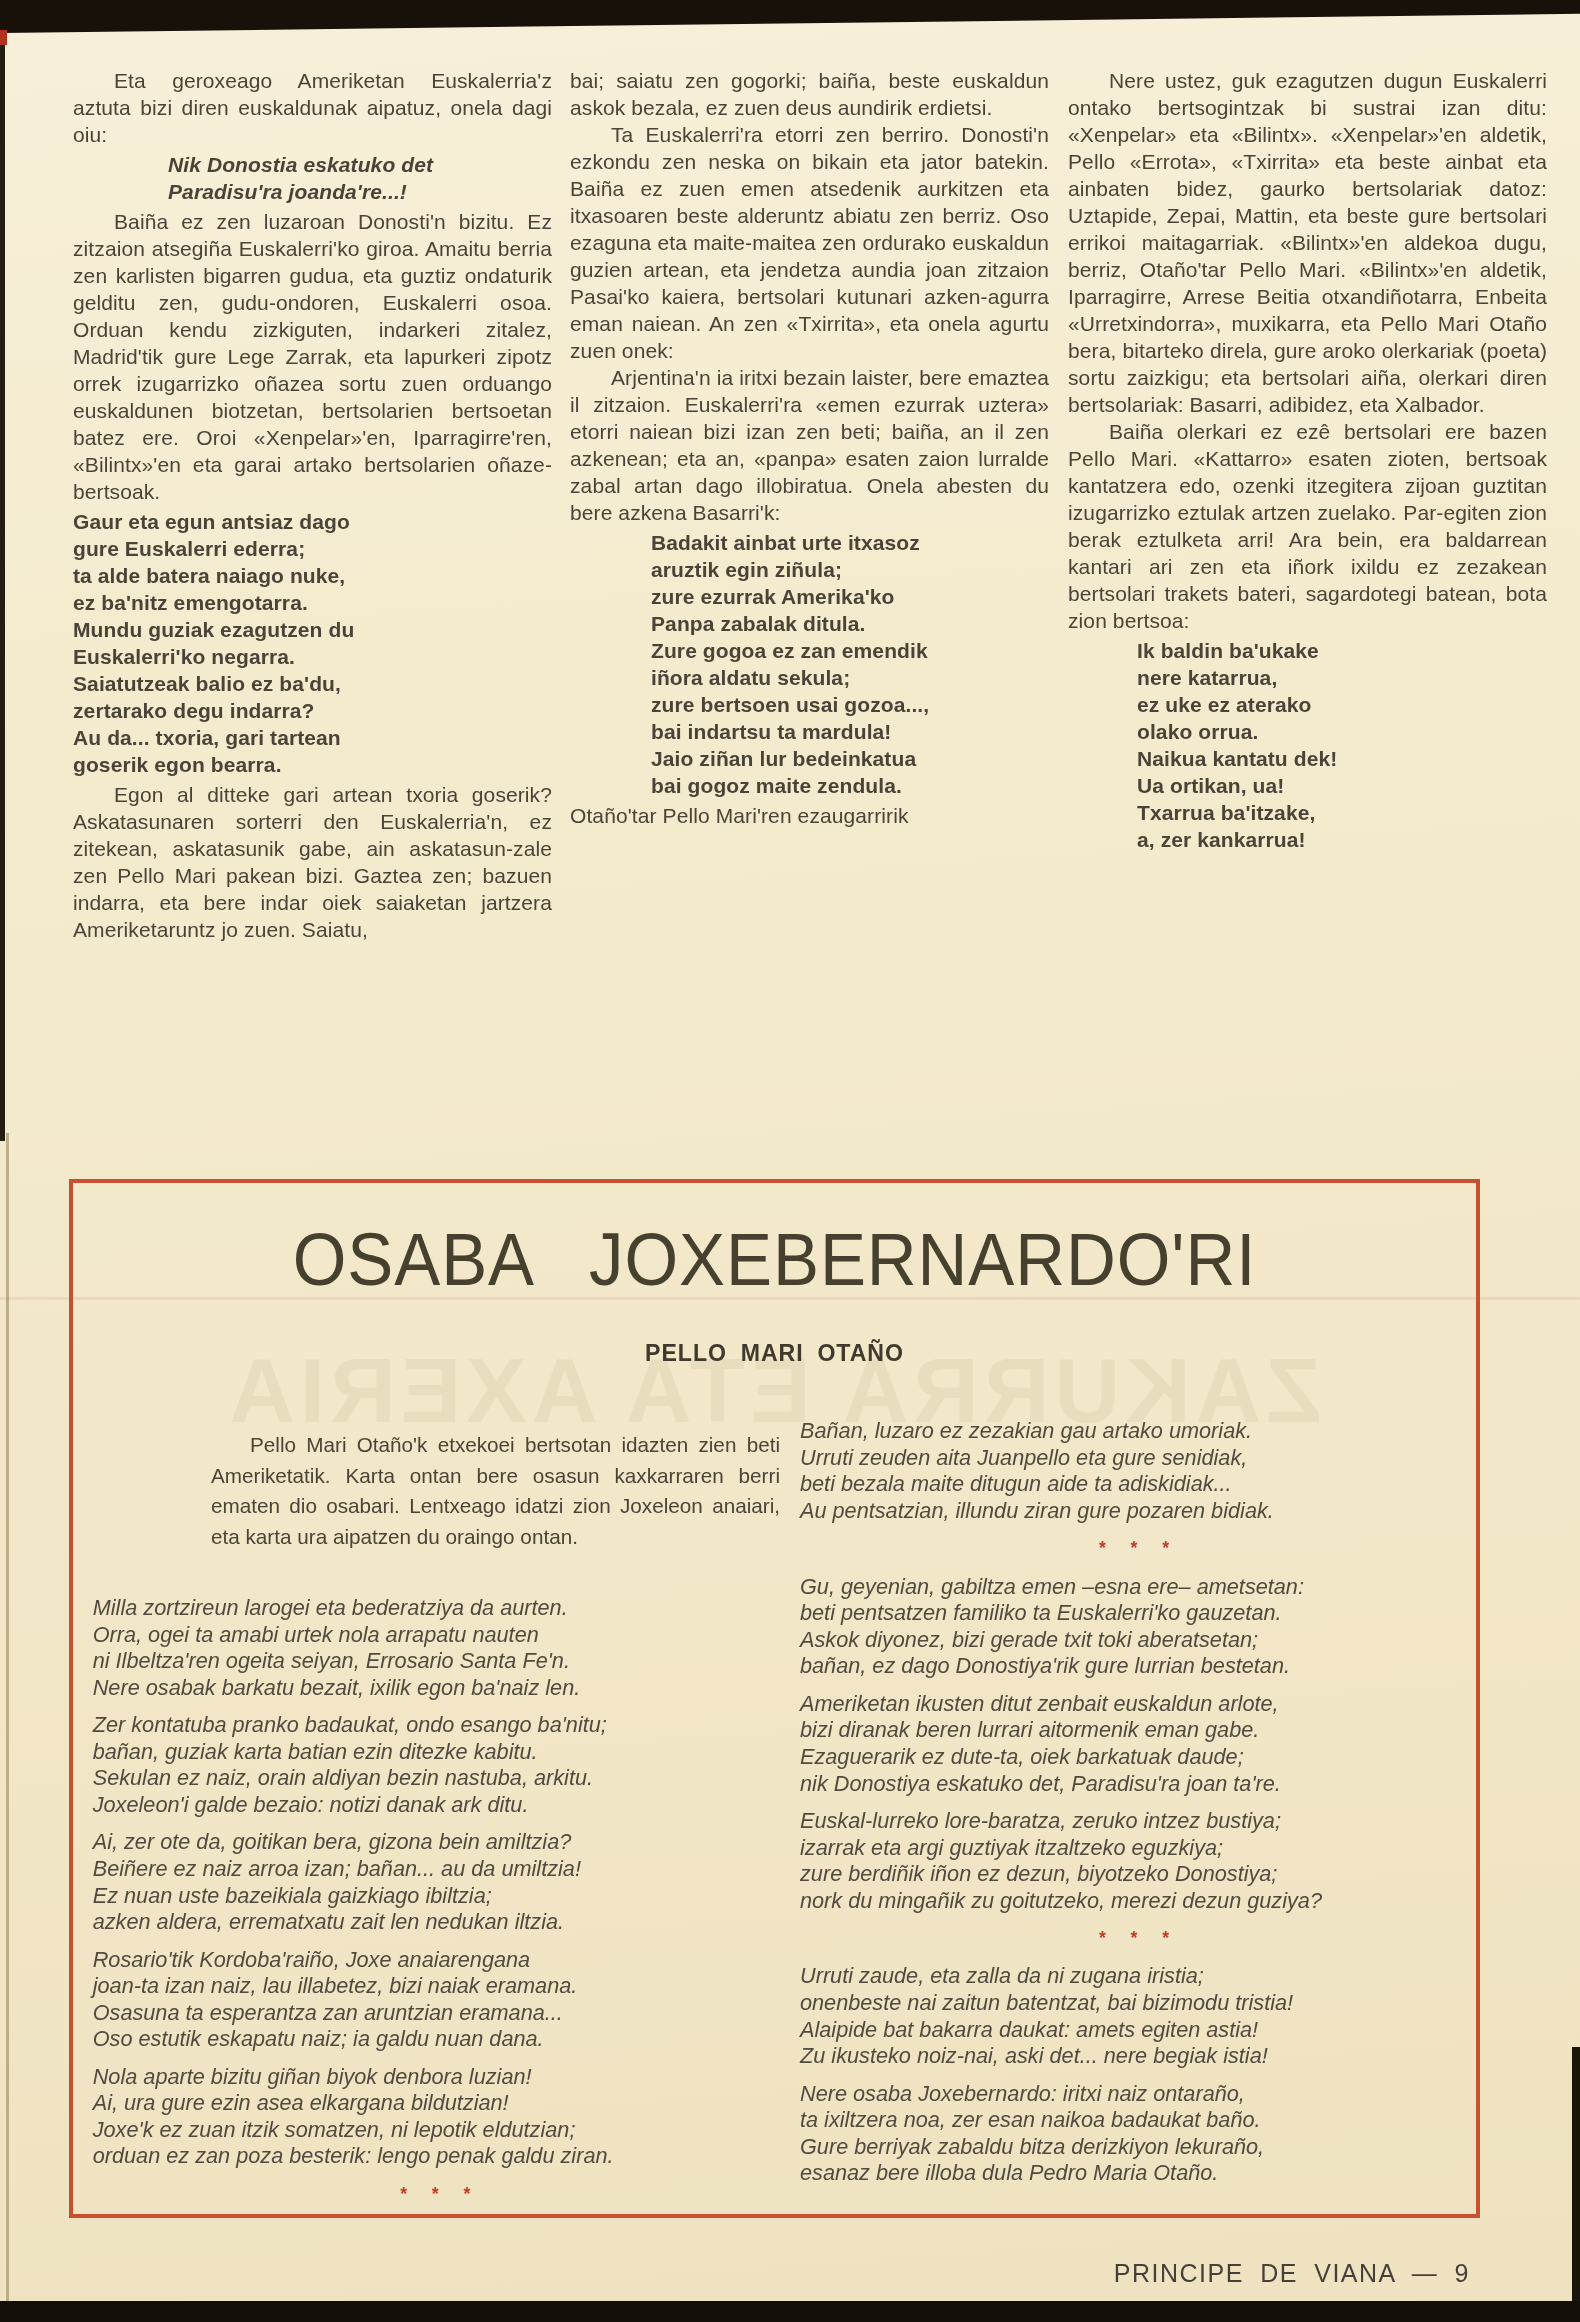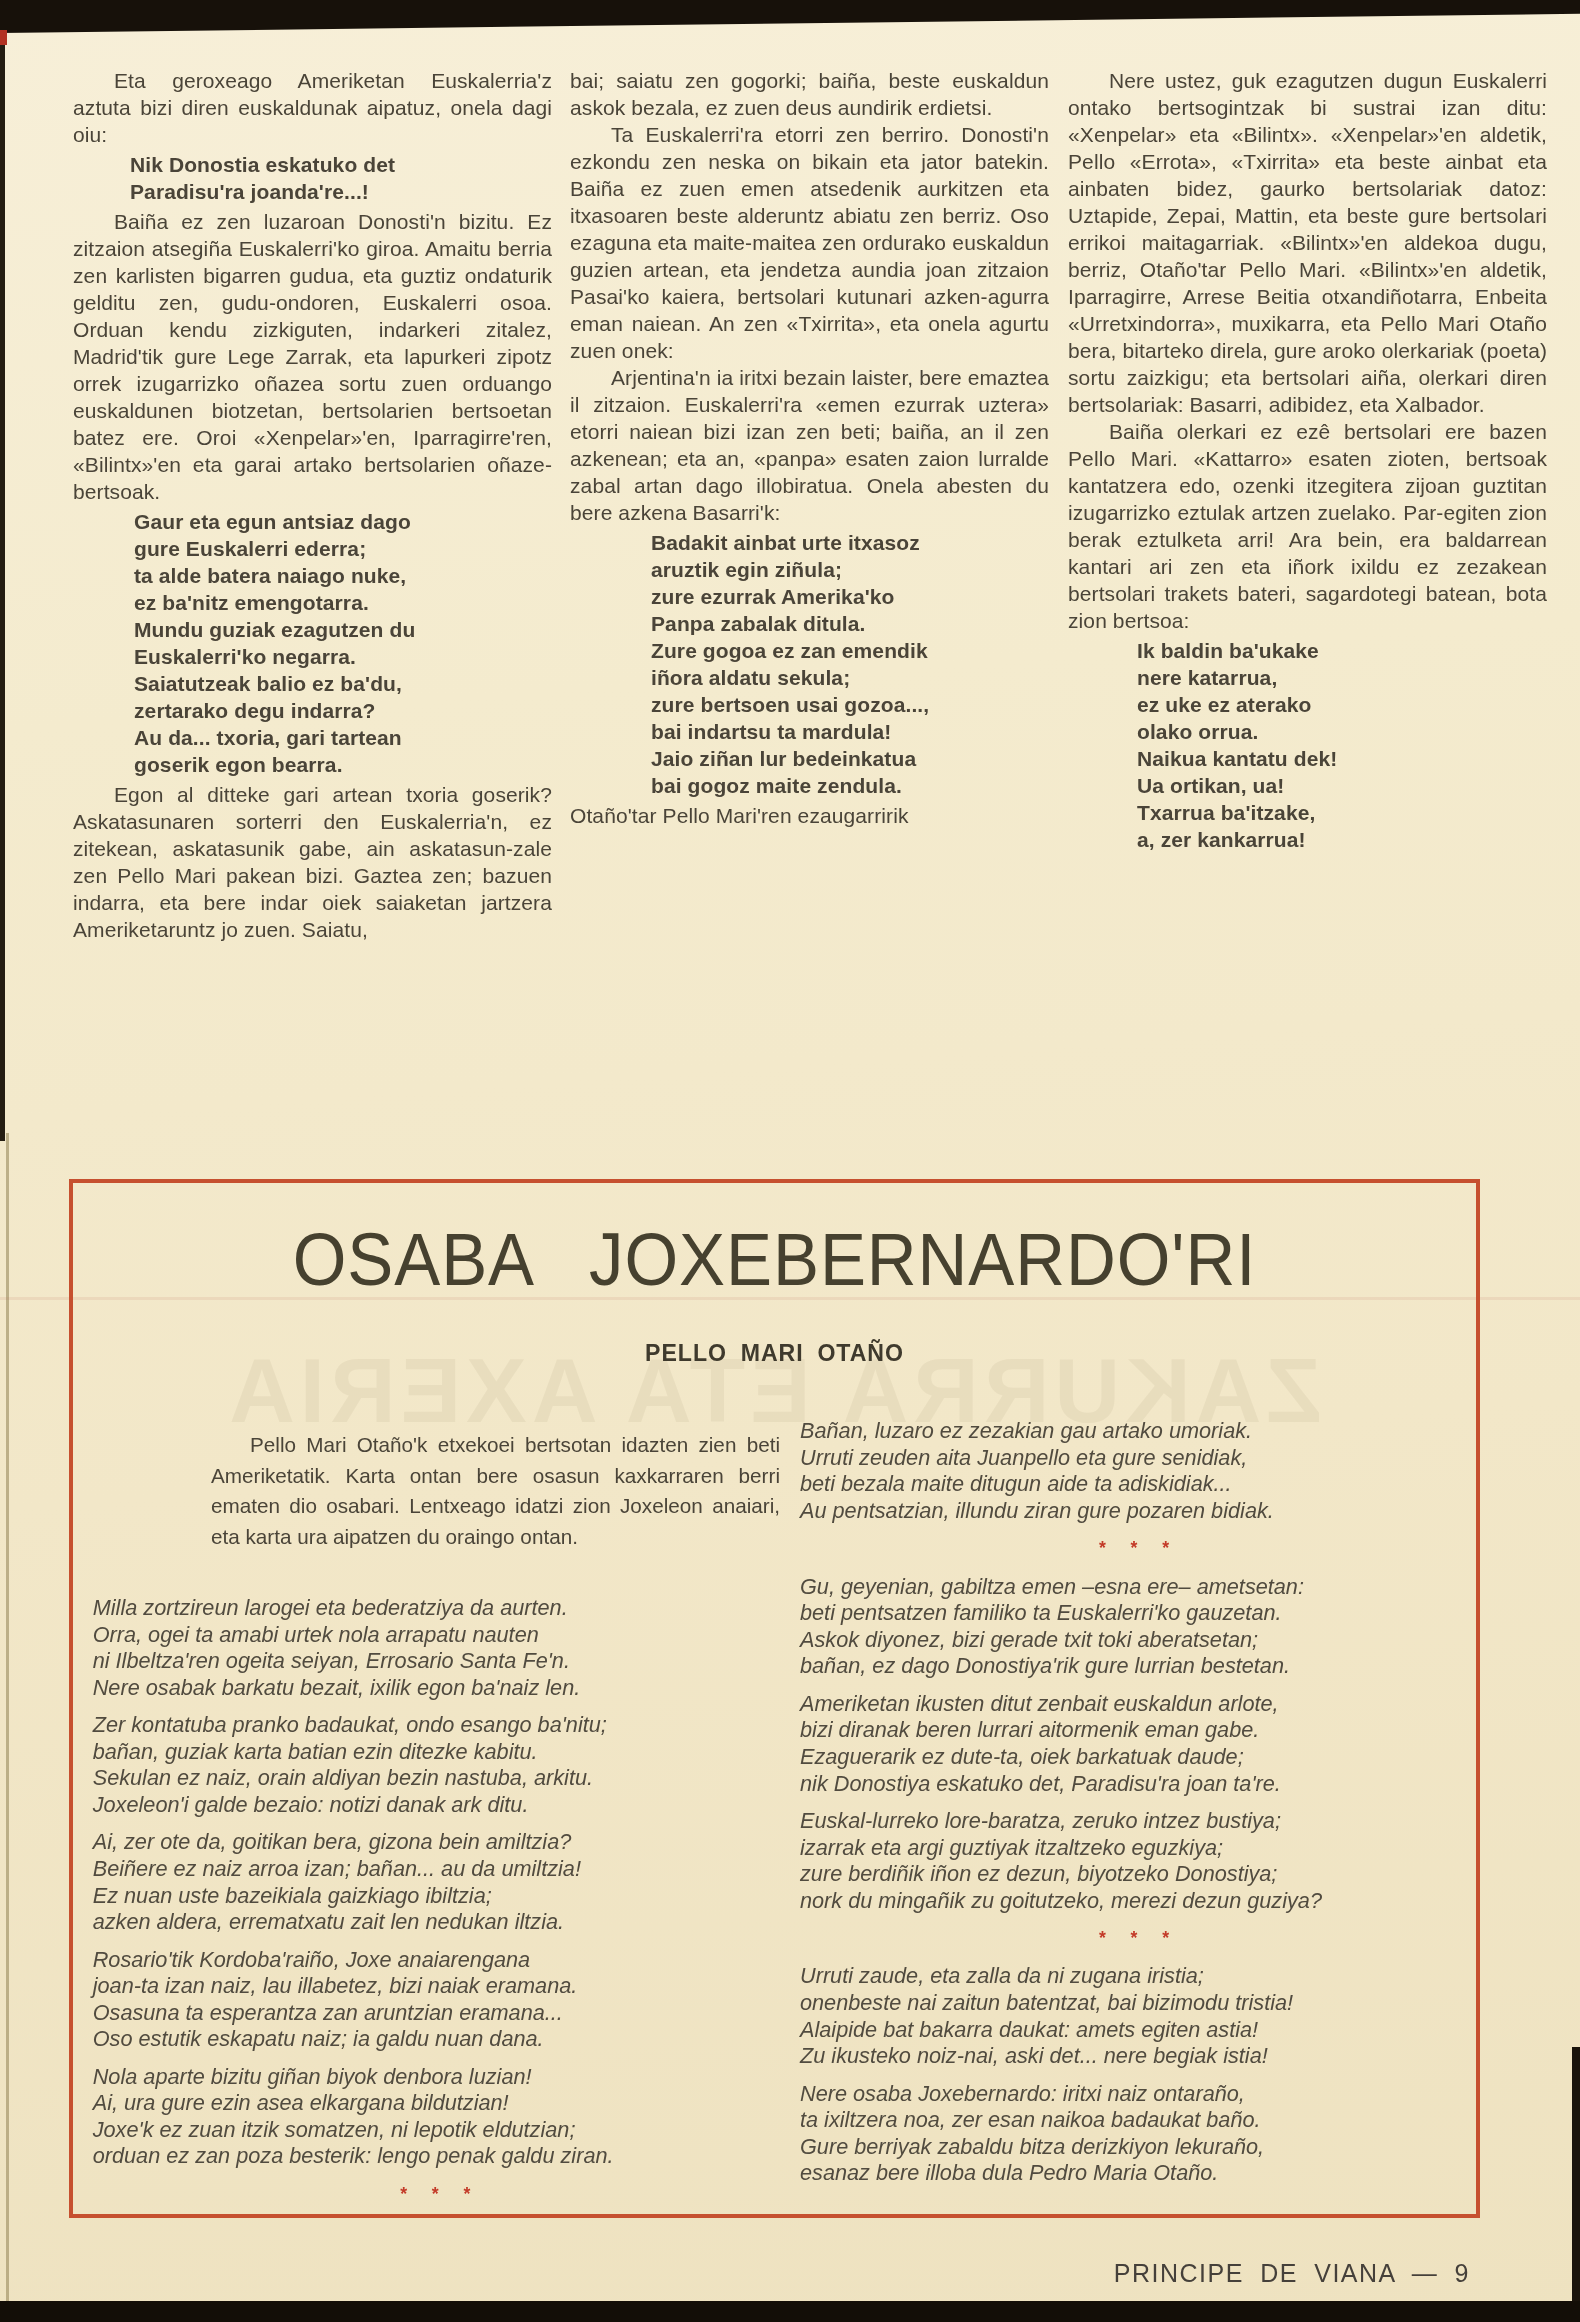--- a/index.html
+++ b/index.html
@@ -17,21 +17,21 @@
   .red-mark{position:absolute;left:0;top:29.6px;width:6.9px;height:15.8px;background:#b23222;}
   .left-tan{position:absolute;left:5.9px;top:1133px;width:3px;height:1172px;background:#9a8a5e;opacity:.6;}
   .band{position:absolute;left:0;top:1297px;width:1580px;height:3px;background:rgba(196,110,90,.13);}
   
   .col{position:absolute;top:67px;width:479px;font-size:21px;line-height:27px;
     text-align:justify;letter-spacing:0.1px;}
   .col-1{left:73px;} .col-2{left:570px;} .col-3{left:1068px;}
   .para{margin:0;text-indent:41px;}
   .noindent{text-indent:0;}
   .verse{font-weight:bold;white-space:pre-line;text-align:left;margin:3px 0;line-height:27px;}
-  .v-c1a{margin-left:57px;} .v-c1b{margin-left:61px;}
+  .v-c1a{margin-left:95px;font-style:italic;} .v-c1b{}
   .v-c2{margin-left:81px;}  .v-c3{margin-left:69px;}
   
   .box{position:absolute;left:69px;top:1179px;width:1411px;height:1039px;
     border:4.9px solid #c6502f;box-sizing:border-box;overflow:hidden;}
   .ghost{position:absolute;top:156px;left:29.6px;width:1340px;text-align:center;
     font-size:91px;font-weight:bold;color:#70613c;opacity:.07;
     transform:scaleX(-1);letter-spacing:4.9px;pointer-events:none;}
   .box-title{position:absolute;top:39px;left:0;width:100%;text-align:center;
     font-size:75px;line-height:1;color:#46412f;letter-spacing:1px;word-spacing:41px;
     transform:scaleX(.92);transform-origin:center;white-space:nowrap;}

